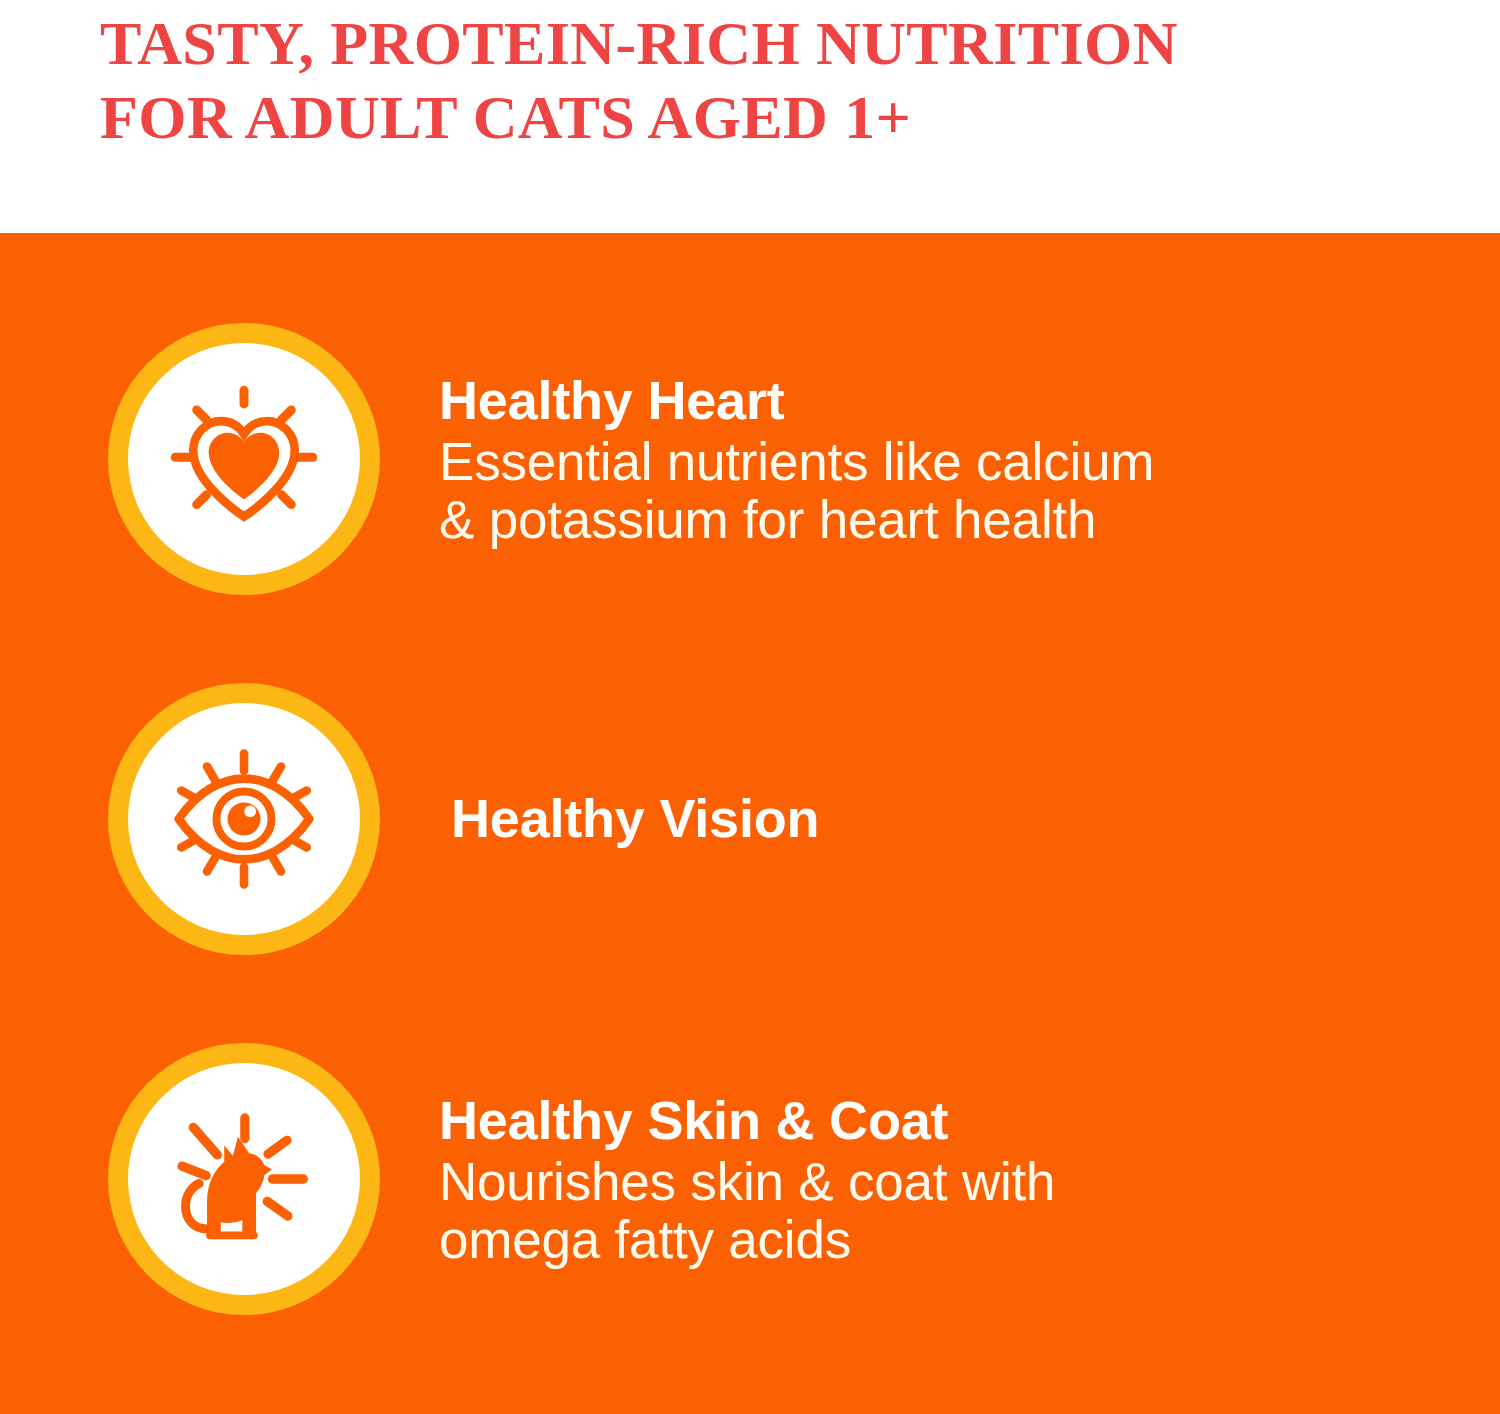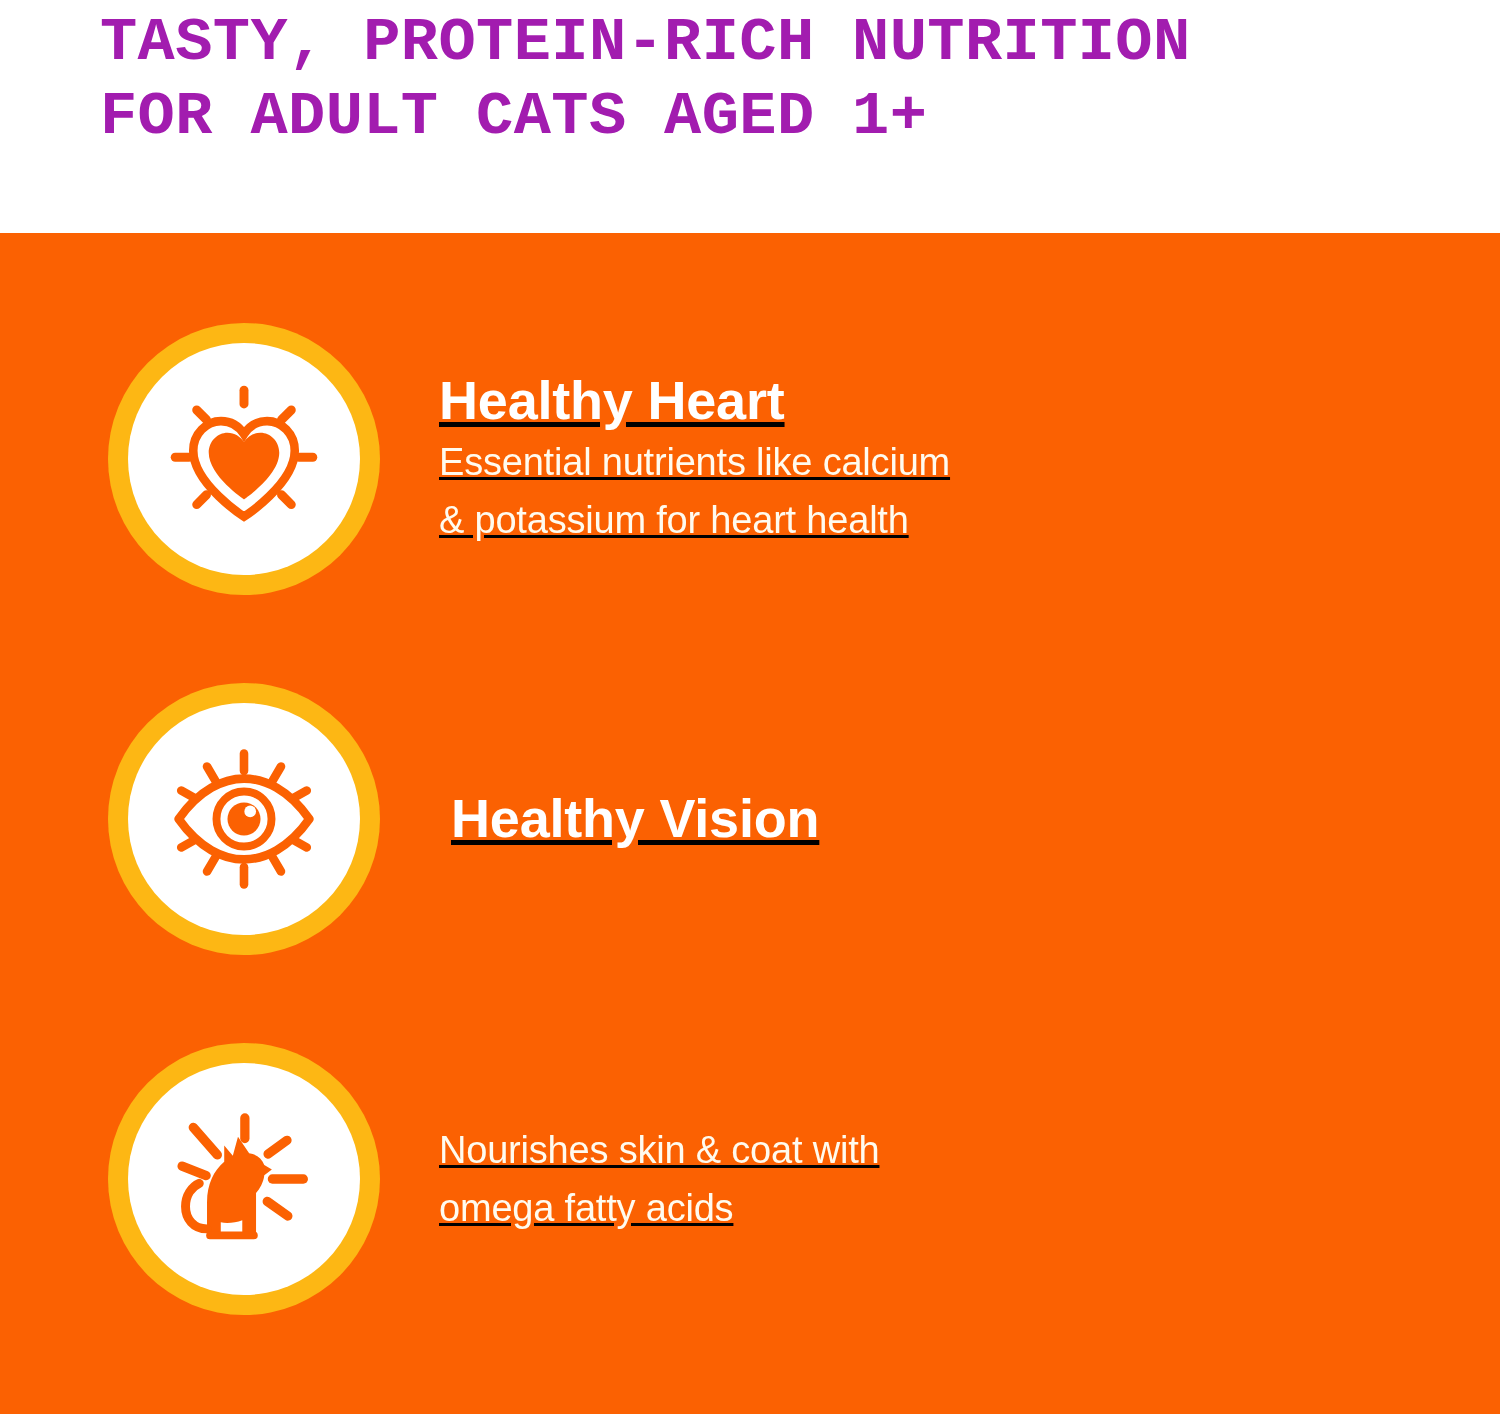--- a/index.html
+++ b/index.html
@@ -26,22 +26,22 @@
     position: absolute;
     left: 0;
     top: 0;
     width: 1500px;
     height: 233px;
     background: #ffffff;
     box-sizing: border-box;
     padding: 6px 40px 0 100px;
   }
   .header-title {
-    color: #a21caf;
-    font-family: Liberation Mono, monospace;
+    color: #ef4444;
+    font-family: Liberation Serif, serif;
     font-weight: bold;
     font-size: 62px;
     line-height: 74px;
     letter-spacing: 0.4px;
     text-transform: uppercase;
     margin: 0;
     white-space: pre-line;
     max-width: 1340px;
   }
 
@@ -55,21 +55,20 @@
     background: #FB6102;
   }
 
   
   .benefit-row {
     position: absolute;
     left: 0;
     width: 1500px;
     display: flex;
     align-items: center;
-    text-decoration: underline;
   }
   .benefit-row.row-0 { top: 90px; }
   .benefit-row.row-1 { top: 450px; gap: 12px; }
   .benefit-row.row-2 { top: 810px; }
 
   .badge {
     position: relative;
     flex: 0 0 auto;
     margin-left: 108px;
     width: 272px;
@@ -107,21 +106,21 @@
     font-weight: bold;
     font-size: 54px;
     line-height: 62px;
     color: #FFFFFF;
     margin: 0 0 2px 0;
     letter-spacing: -0.2px;
   }
   .benefit-desc {
     font-family: "Liberation Sans", sans-serif;
     font-weight: normal;
-    font-size: 38px;
+    font-size: 53px;
     line-height: 58px;
     color: #FFFBEF;
     margin: 0;
     letter-spacing: -0.2px;
     white-space: pre-line;
   }
 </style>
 </head>
 <body>
 
@@ -199,19 +198,20 @@
               <line x1="84.5" y1="50.0" x2="66.5" y2="50.0"></line>
               <line x1="75.5" y1="71.5" x2="63.5" y2="63.0"></line>
             </g>
             <path d="M46.5 25.5 L53.0 35.0 C57.2 35.5 60.3 38.0 61.8 41.8 L66.2 44.5 L61.8 47.8 C61.3 52.0 59.3 55.5 57.0 58.2 L57.0 84.5 L49.0 84.5 L49.0 74.0 C45.0 75.5 40.0 76.0 36.5 75.2 L36.5 84.5 L28.5 84.5 L28.5 63.5 C28.5 53.0 32.5 45.0 38.5 40.0 L38.5 30.5 L43.5 36.5 Z" fill="#FB6102"></path>
             <path d="M28.5 79.0 C20.5 79.0 16.0 73.0 16.0 66.0 C16.0 59.5 19.5 54.5 24.0 52.5" fill="none" stroke="#FB6102" stroke-width="5.2" stroke-linecap="round"></path>
             <rect x="28" y="80.5" width="30" height="4.5" rx="2.2" fill="#FB6102"></rect>
           </svg>
         </div>
       </div>
       <div class="benefit-text">
+        <div class="benefit-title">Healthy Skin &amp; Coat</div>
         <div class="benefit-desc">Nourishes skin &amp; coat with
 omega fatty acids</div>
       </div>
     </div>
 
   </div>
 </div>
 
 </body></html>

